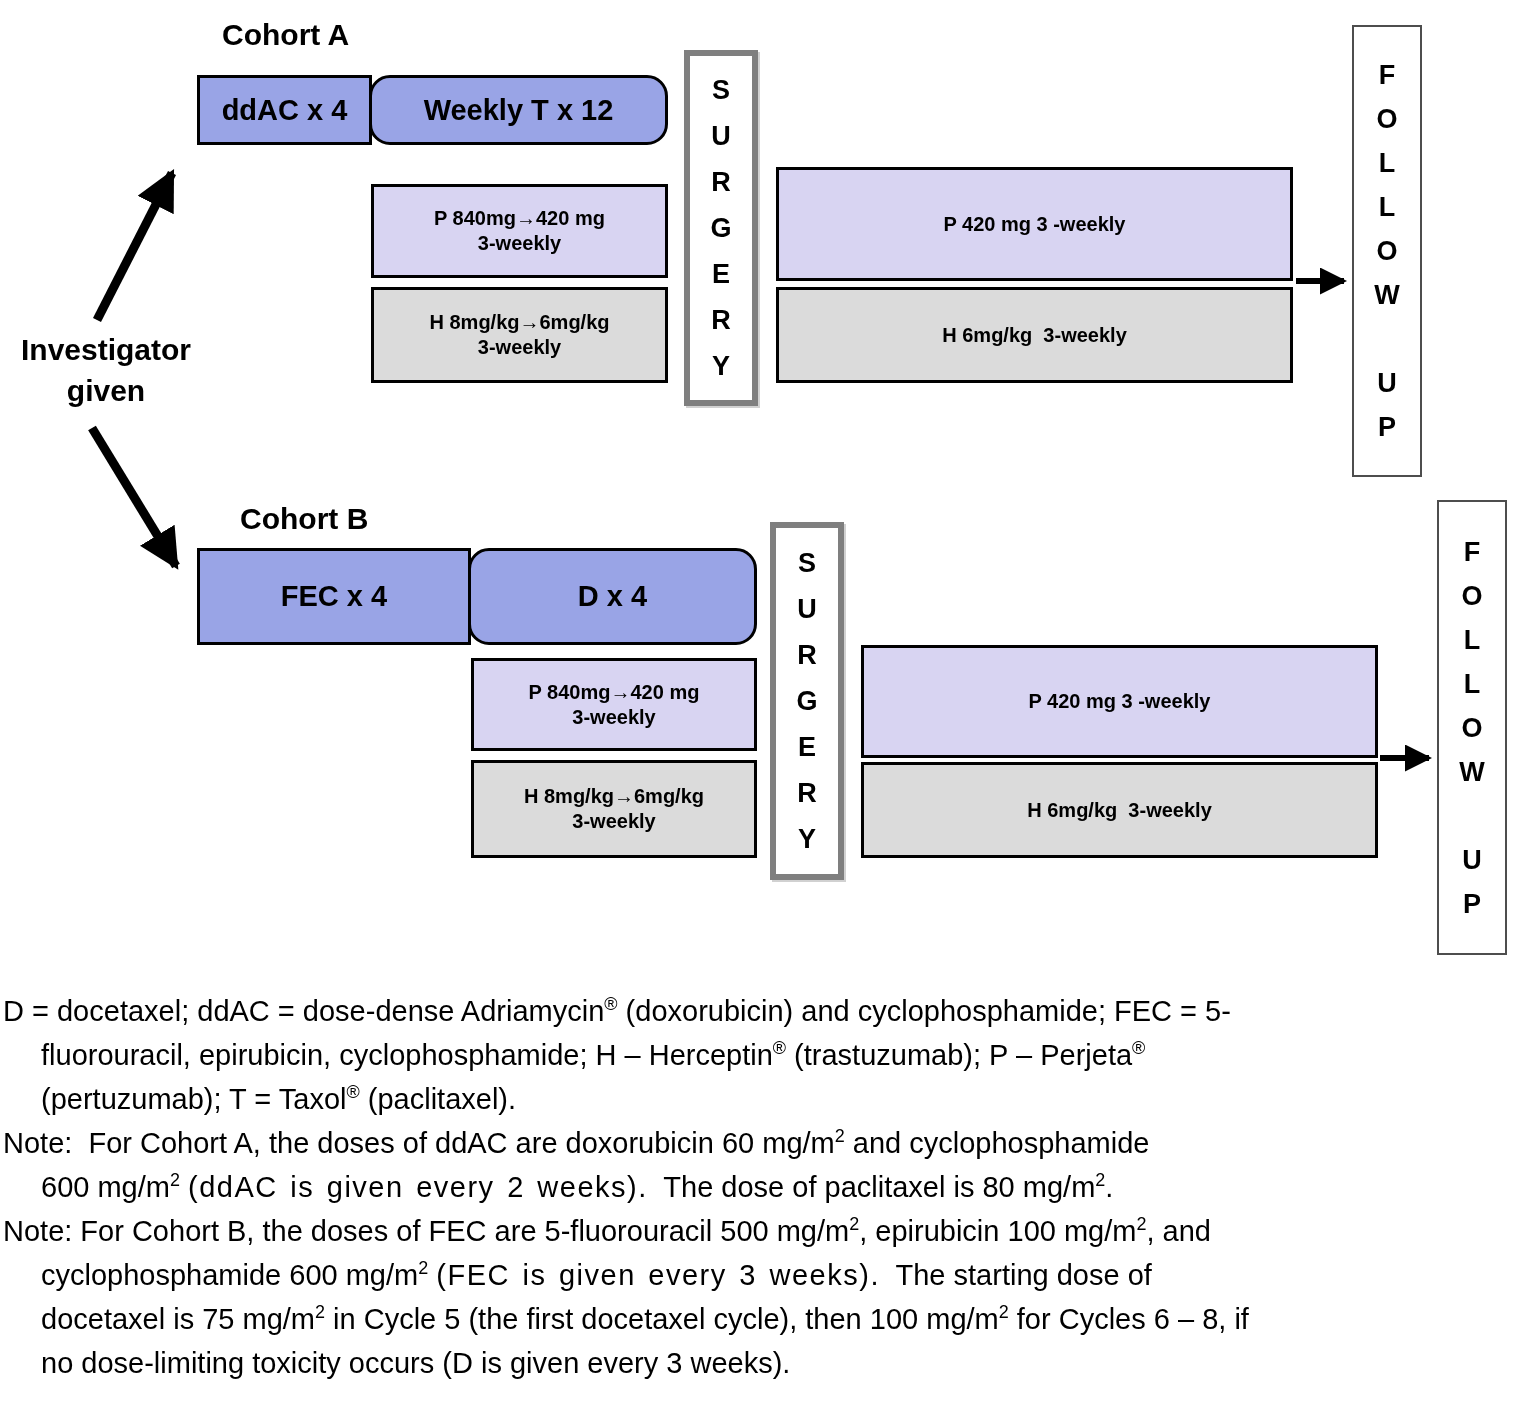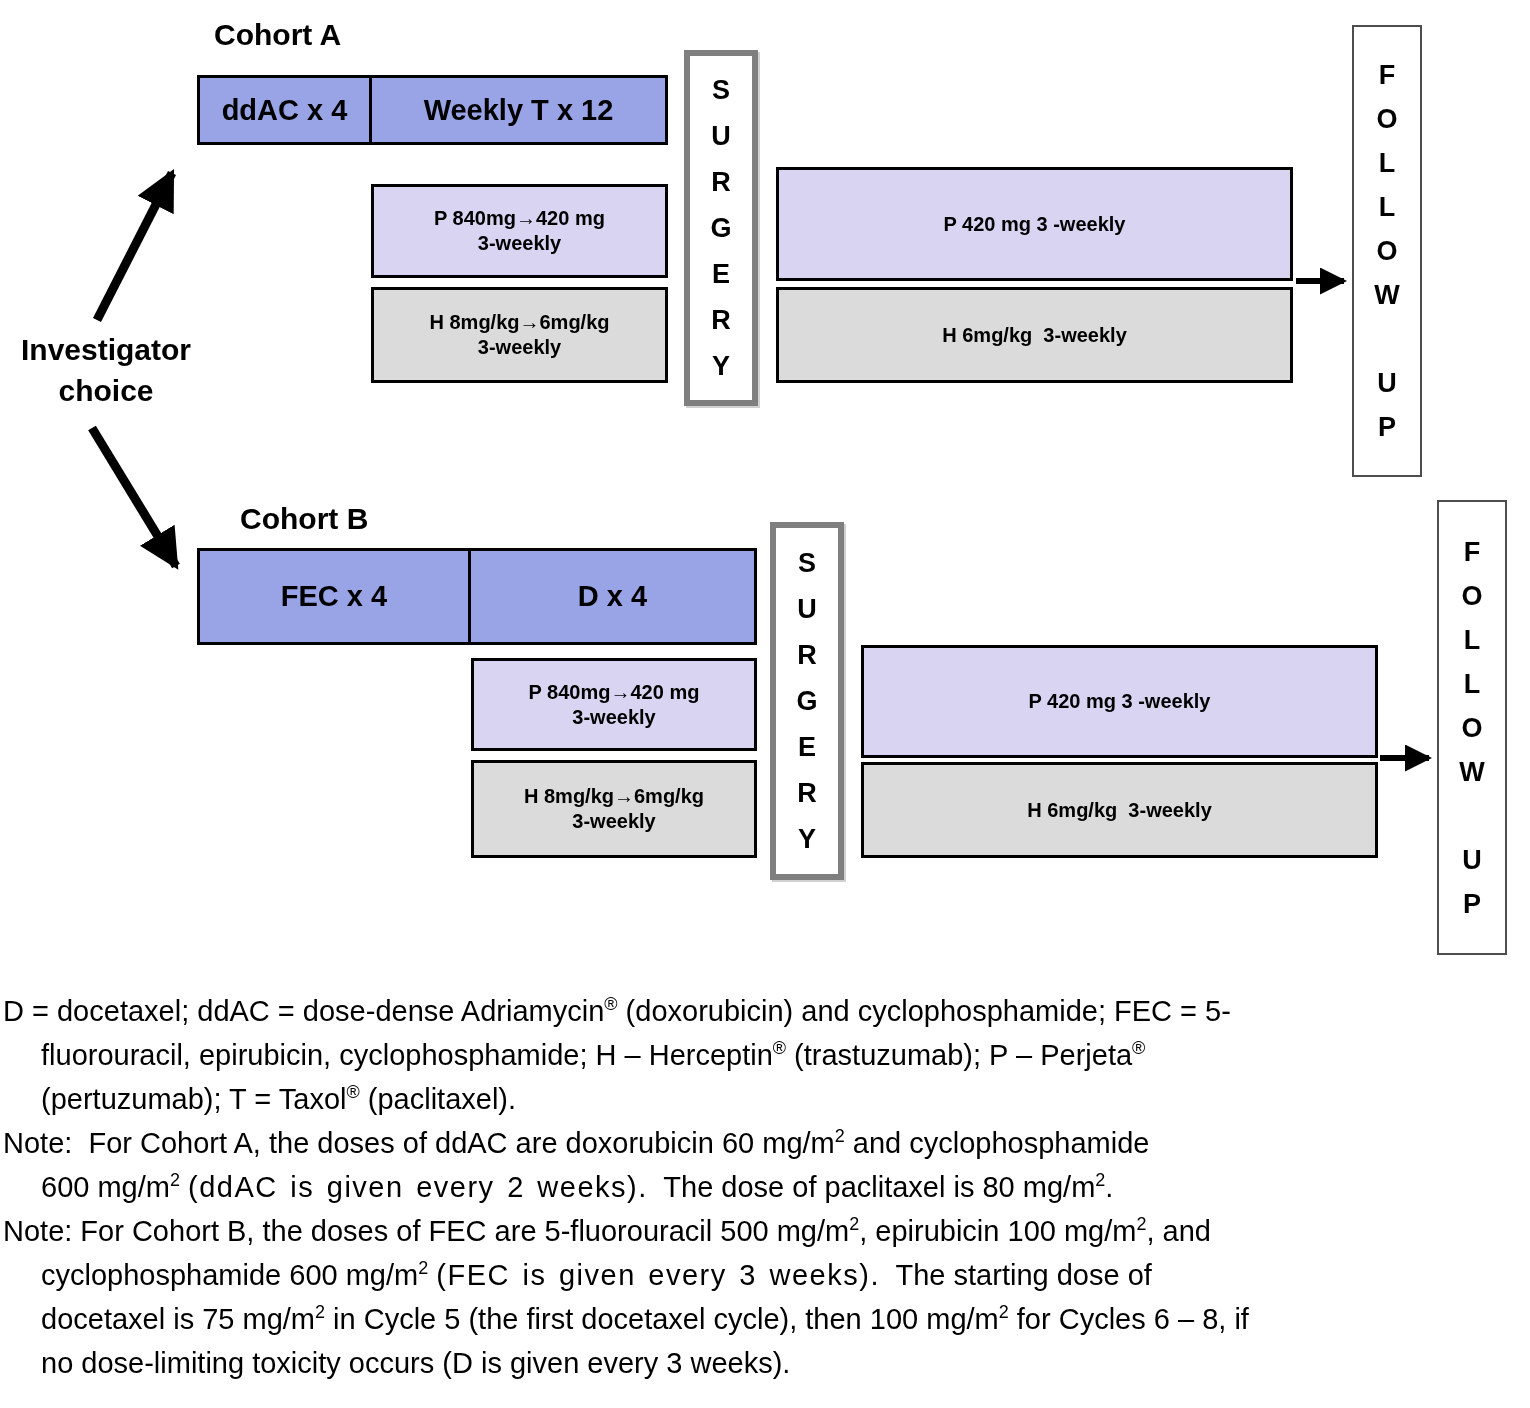--- a/index.html
+++ b/index.html
@@ -16,35 +16,35 @@
     box-sizing:border-box;
   }
   .lav{background:var(--pertuzumab_lavender,#D8D4F2);}
   .gray{background:var(--trastuzumab_gray,#DBDBDB);}
   .cellrow{display:flex;box-sizing:border-box;}
   .cellrow .cell{
     border:3px solid var(--box_border,#000);background:var(--chemo_blue,#99A4E6);
     display:flex;align-items:center;justify-content:center;text-align:center;
     font-weight:bold;font-size:29px;white-space:pre-wrap;box-sizing:border-box;height:100%;
   }
-  .cellrow .cell + .cell{margin-left:-3px;}
+  .cellrow .cell + .cell{margin-left:-3px;border-radius:21px;}
   .vstack{
     border:6px solid var(--surgery_border,#7F7F7F);background:#fff;
     font-weight:bold;font-size:27px;line-height:46px;text-align:center;white-space:pre-wrap;
     display:flex;align-items:center;justify-content:center;box-sizing:border-box;
     box-shadow:2px 2px 0 rgba(0,0,0,0.18);
   }
   .followup{
     border:2px solid #4d4d4d;background:#fff;
     font-weight:bold;font-size:27px;line-height:44px;text-align:center;white-space:pre-wrap;
     display:flex;align-items:center;justify-content:center;box-sizing:border-box;
   }
   #invChoice{left:0;top:330px;width:212px;text-align:center;font-size:30px;font-weight:bold;
     white-space:pre-wrap;line-height:1.35;}
-  #cohortA-title{left:214px;top:18px;}
+  #cohortA-title{left:222px;top:18px;}
   #rowA{left:197px;top:75px;width:471px;height:70px;}
   #rowA .cell:first-child{width:175px;}
   #rowA .cell:last-child{flex:1;}
   #pPreA{left:371px;top:184px;width:297px;height:94px;}
   #hPreA{left:371px;top:287px;width:297px;height:96px;}
   #surgeryA{left:684px;top:50px;width:74px;height:356px;}
   #p420A{left:776px;top:167px;width:517px;height:114px;}
   #h6A{left:776px;top:287px;width:517px;height:96px;}
   #followA{left:1352px;top:25px;width:70px;height:452px;}
   #cohortB-title{left:240px;top:502px;text-align:right;}
@@ -75,21 +75,21 @@
         <path d="M0,0 L4.5,2.25 L0,4.5 Z" fill="#000"></path>
       </marker>
     </defs>
     <line x1="97" y1="320" x2="172" y2="173" stroke="#000" stroke-width="9" marker-end="url(#ah)"></line>
     <line x1="92" y1="428" x2="176" y2="566" stroke="#000" stroke-width="9" marker-end="url(#ah)"></line>
     <line x1="1296" y1="281" x2="1344" y2="281" stroke="#000" stroke-width="6" marker-end="url(#ah)"></line>
     <line x1="1380" y1="758" x2="1429" y2="758" stroke="#000" stroke-width="6" marker-end="url(#ah)"></line>
   </svg>
 
   <div id="invChoice" class="abs">Investigator
-choice</div>
+given</div>
 
   <div id="cohortA-title" class="abs title">Cohort A</div>
   <div id="rowA" class="abs cellrow">
     <div class="cell">ddAC x 4</div>
     <div class="cell">Weekly T x 12</div>
   </div>
   <div id="pPreA" class="abs box lav">P 840mg→420 mg
 3-weekly</div>
   <div id="hPreA" class="abs box gray">H 8mg/kg→6mg/kg
 3-weekly</div>

